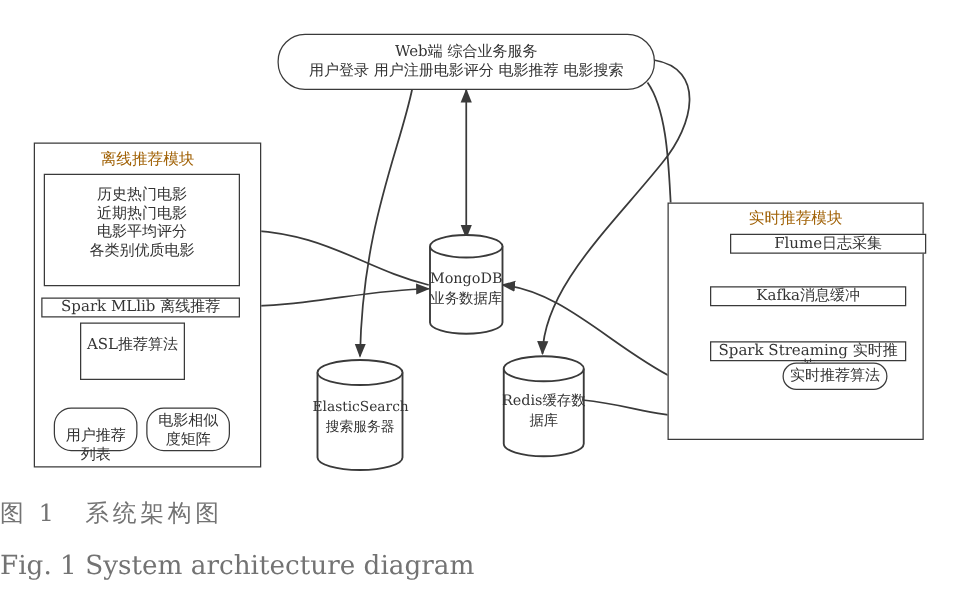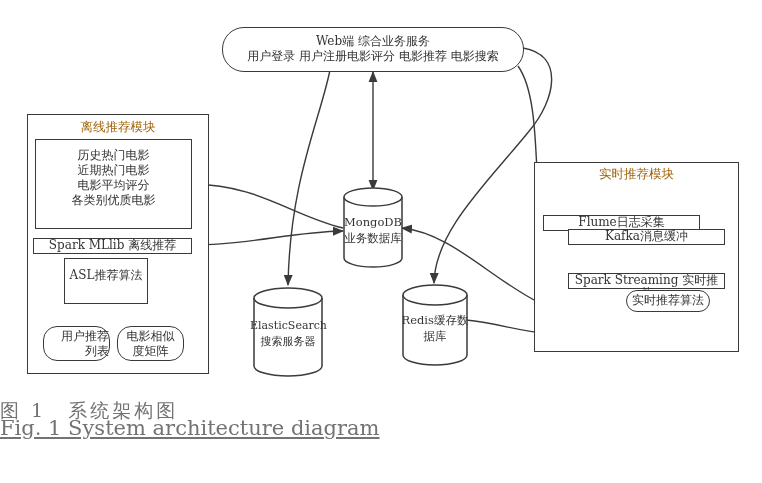--- a/index.html
+++ b/index.html
@@ -81,21 +81,21 @@
   <span class="line">近期热门电影</span>
   <span class="line">电影平均评分</span>
   <span class="line">各类别优质电影</span>
 </div>
 <div class="node rect" style="left:33px; top:238px; width:159px; height:16px; line-height:13px;">
   <span>Spark MLlib 离线推荐</span>
 </div>
 <div class="node rect" style="left:64px; top:258px; width:84px; height:46px; padding-top:9px;">
   <span>ASL推荐算法</span>
 </div>
-<div class="node pill" style="left:43px; top:326px; width:67px; height:35px; border-radius:14px; padding-top:2px;text-align:right;">
+<div class="node pill" style="left:43px; top:326px; width:67px; height:35px; border-radius:14px; padding-top:14px;">
   <span class="line">用户推荐</span>
   <span class="line">列表</span>
 </div>
 <div class="node pill" style="left:117px; top:326px; width:67px; height:35px; border-radius:14px; padding-top:2px;">
   <span class="line">电影相似</span>
   <span class="line">度矩阵</span>
 </div>
 
 <div class="cyl-label" style="left:340px; top:214px; width:66px; font-size:11.5px;">
   <span class="line">MongoDB</span>
@@ -106,27 +106,27 @@
   <span class="line">搜索服务器</span>
 </div>
 <div class="cyl-label" style="left:400px; top:312px; width:70px; font-size:11.5px;">
   <span class="line">Redis缓存数</span>
   <span class="line">据库</span>
 </div>
 
 <div class="node module" style="left:534px; top:162px; width:205px; height:190px;">
   <div class="module-title" style="top:3px;">实时推荐模块</div>
 </div>
-<div class="node rect" style="left:543px; top:187px; width:157px; height:16px; line-height:13px;margin-top:28px;">
+<div class="node rect" style="left:584px; top:187px; width:157px; height:16px; line-height:13px;">
   <span>Flume日志采集</span>
 </div>
 <div class="node rect" style="left:568px; top:229px; width:157px; height:16px; line-height:13px;">
   <span>Kafka消息缓冲</span>
 </div>
 <div class="node rect" style="left:568px; top:273px; width:157px; height:16px; line-height:13px;">
   <span>Spark Streaming 实时推荐</span>
 </div>
 <div class="node pill" style="left:606px; top:290px; width:84px; height:22px; border-radius:11px; line-height:19px;margin-left:20px;">
   <span>实时推荐算法</span>
 </div>
 
 <div class="caption" style="top:398px; font-size:19px; letter-spacing:3px;">图 1　系统架构图</div>
-<div class="caption" style="top:416px; font-size:21px;text-decoration:underline;">Fig. 1 System architecture diagram</div>
+<div class="caption" style="top:440px; font-size:21px;">Fig. 1 System architecture diagram</div>
 
 </body></html>

